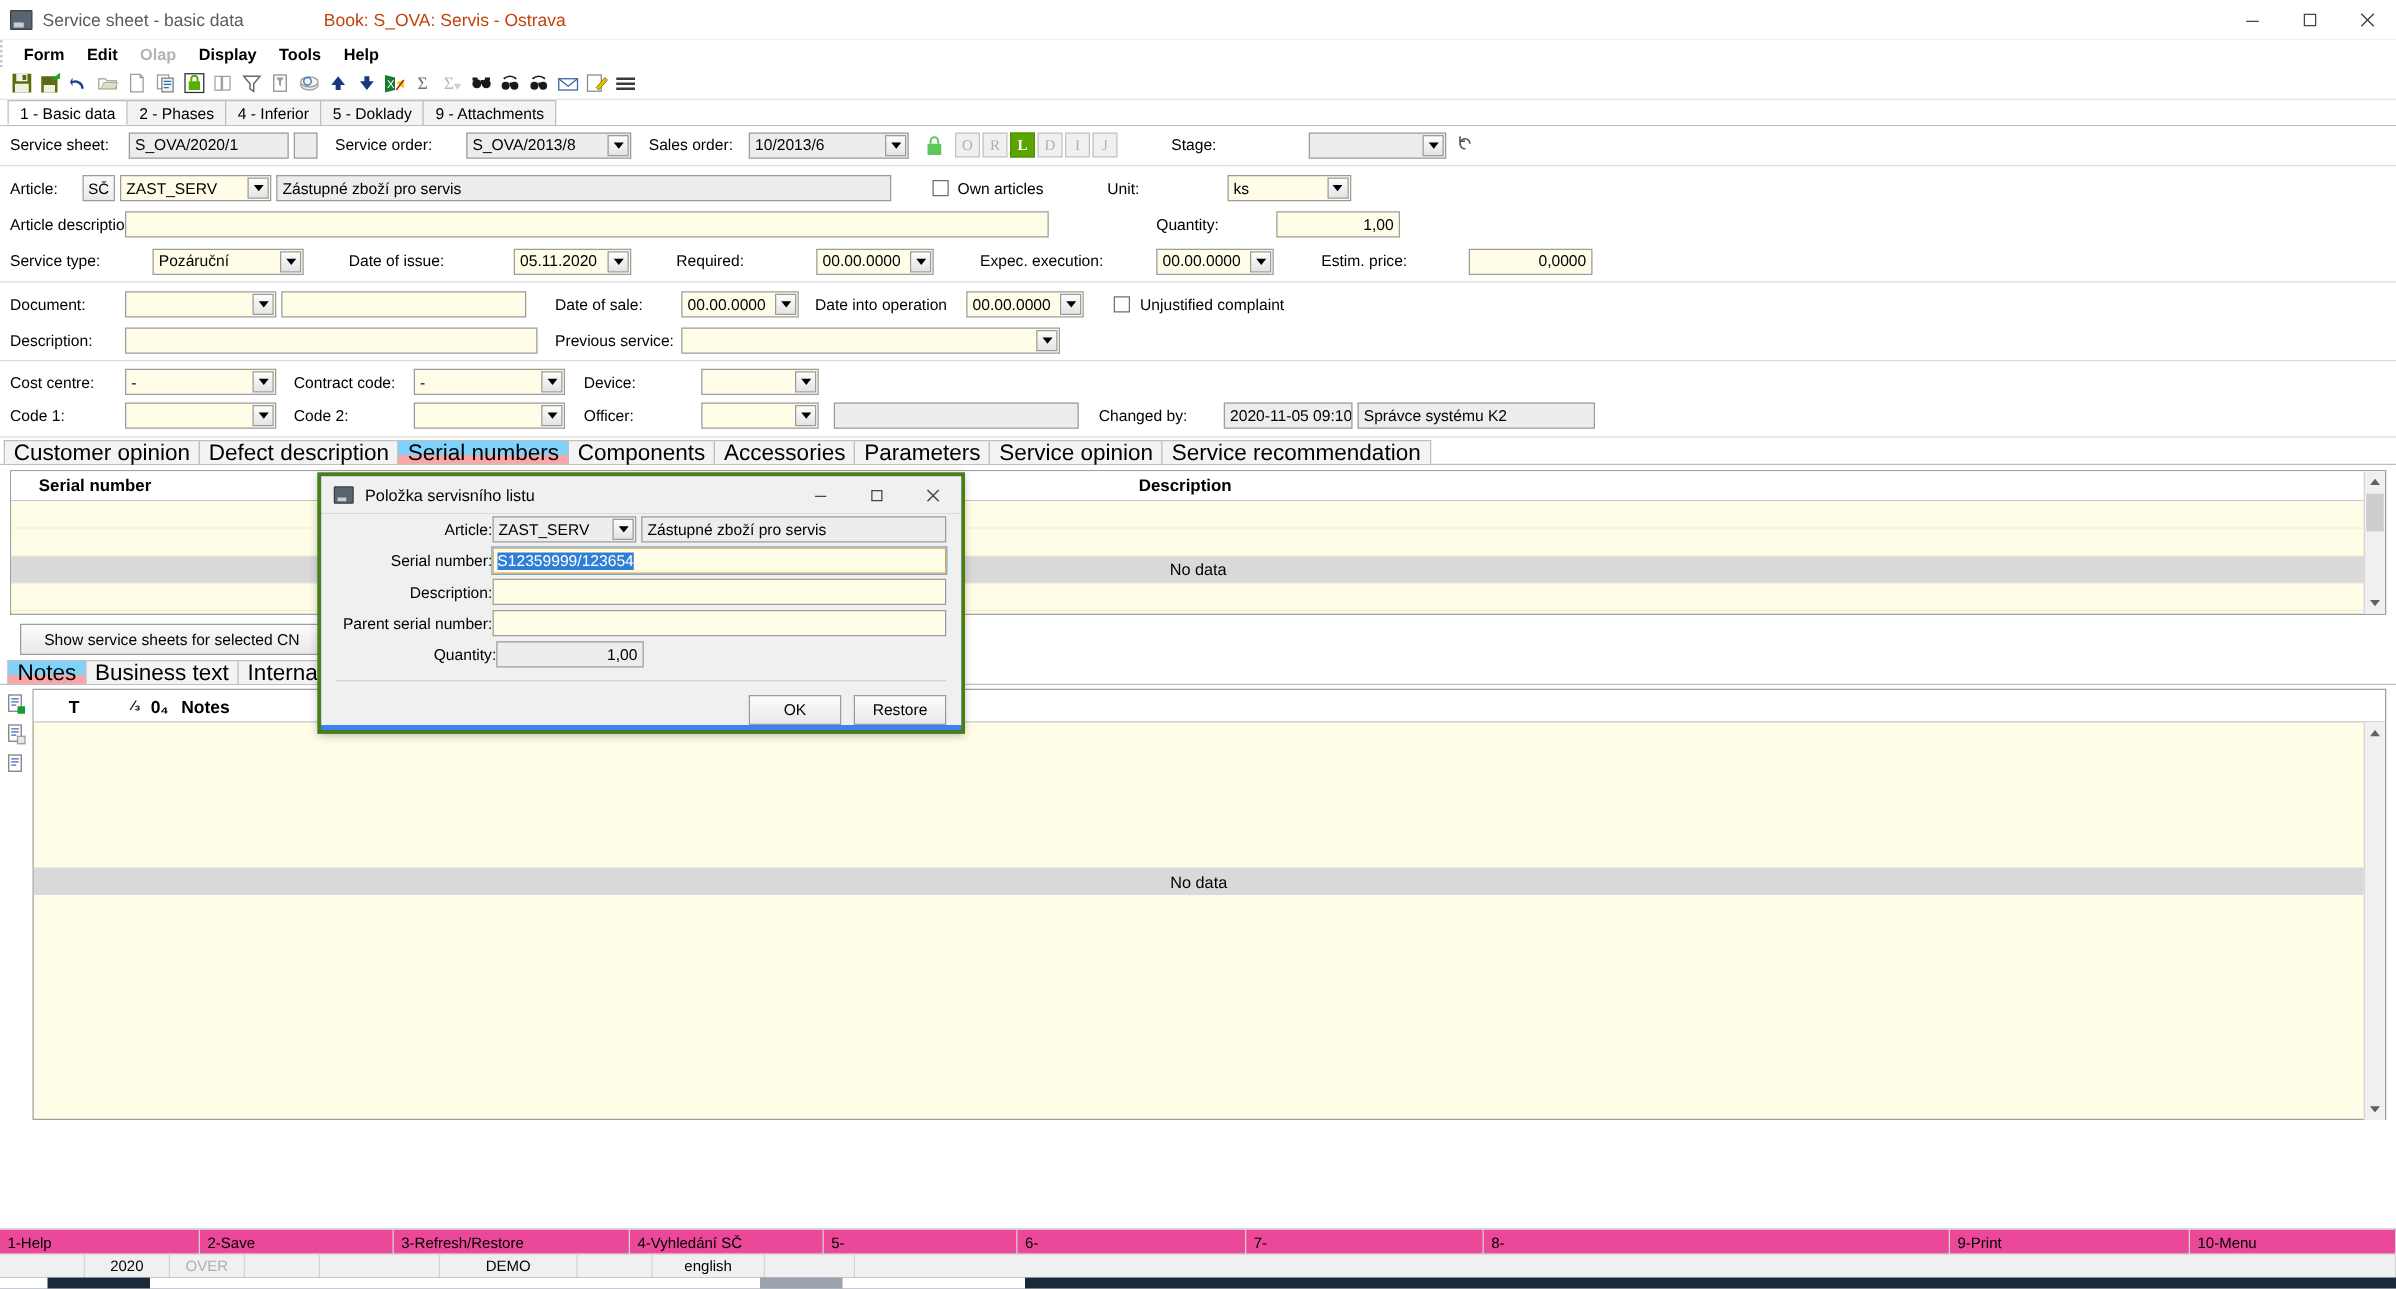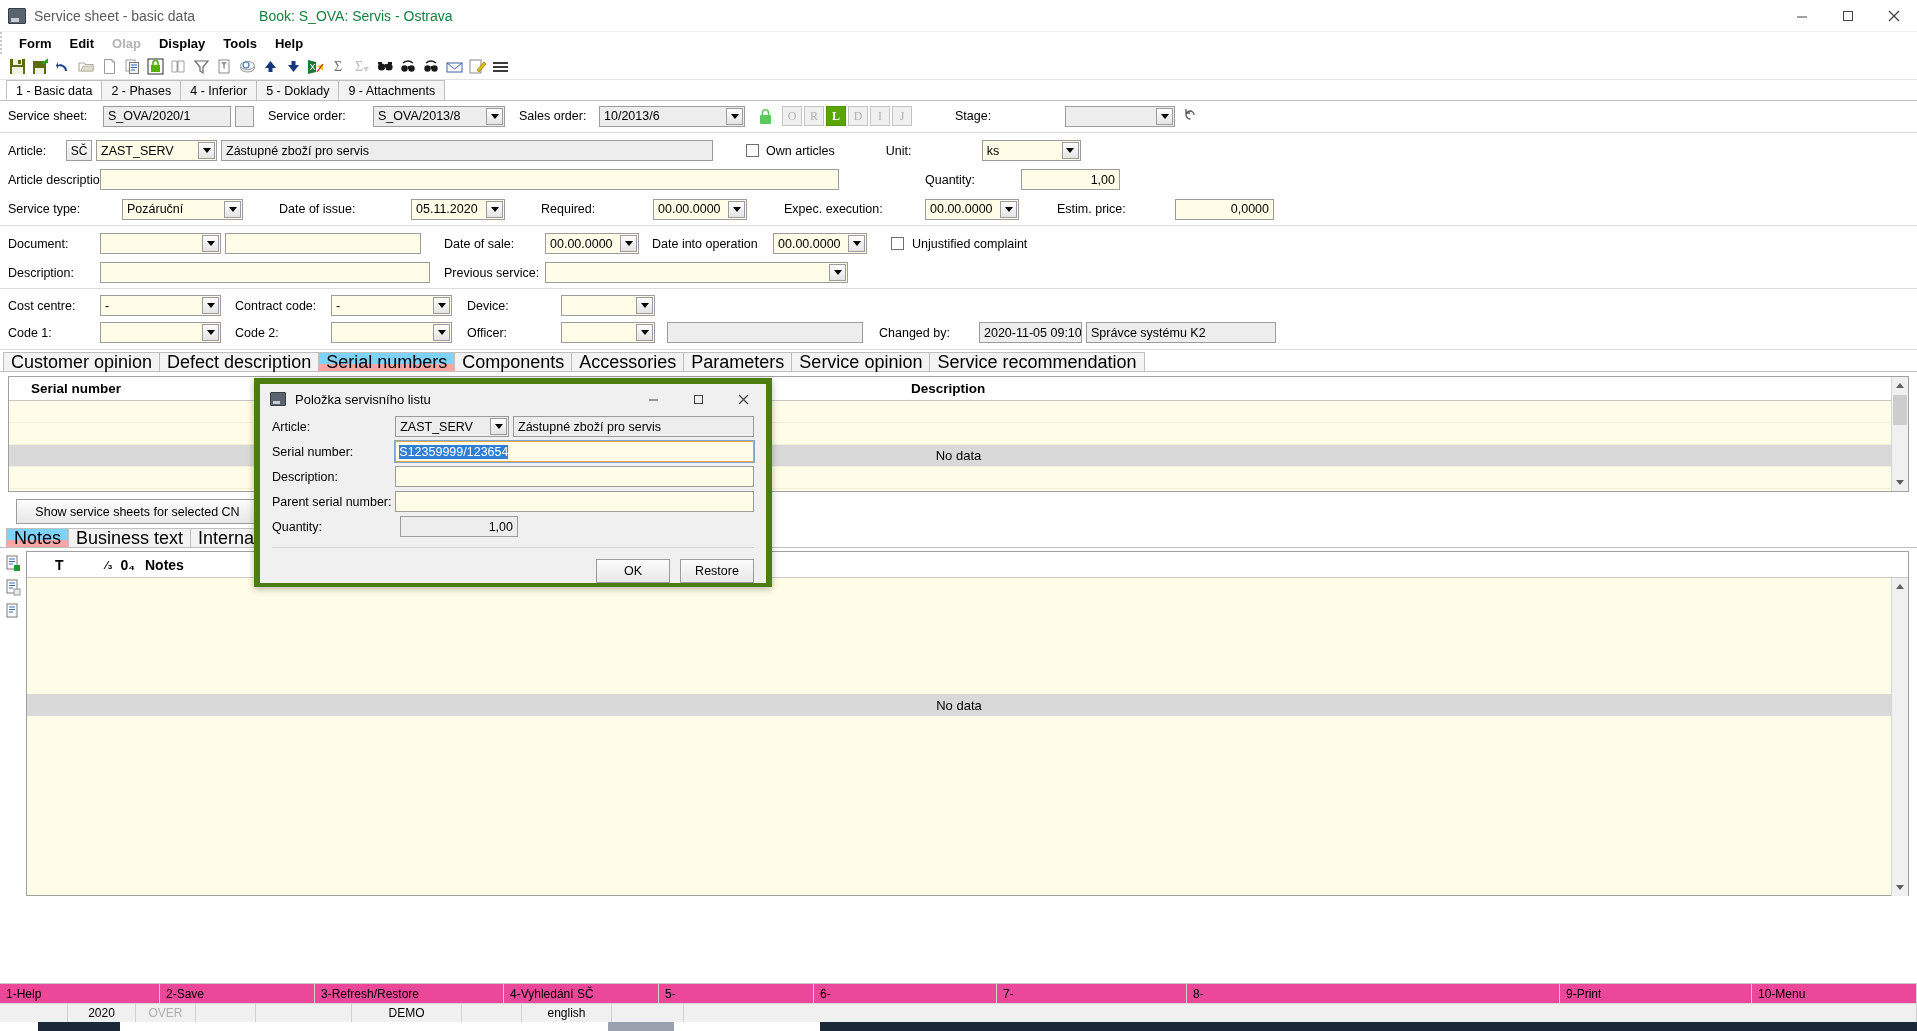--- a/index.html
+++ b/index.html
@@ -21,21 +21,21 @@
   }
   .tb-icon {
     width:18px; height:16px; margin-left:8px; margin-right:8px;
     background:#5a6470; border:1px solid #3a4048; position:relative; border-radius:1px;
     flex:0 0 auto;
   }
   .tb-icon::after{
     content:""; position:absolute; left:2px; bottom:1px; width:8px; height:4px; background:#c9ced4;
   }
   .tb-title { color:#5a5a5a; font-size:14px; }
-  .tb-book { color:#15803d; font-size:14px; margin-left:64px; }
+  .tb-book { color:#c2410c; font-size:14px; margin-left:64px; }
   .tb-spacer{ flex:1; }
   .winbtn {
     width:46px; height:32px; display:flex; align-items:center; justify-content:center;
     color:#4a4a4a; font-size:15px; line-height:1;
   }
   .winbtn svg { display:block; }
 
   
   .menubar{
     height:22px; display:flex; align-items:center; padding-left:8px; gap:0px;
@@ -165,22 +165,22 @@
     border-top:1px solid #d8d8d8; display:flex; align-items:center; font-size:12px;
   }
   .sbcell{ border-right:1px solid #d2d2d2; height:19px; display:flex; align-items:center;
     justify-content:center; }
   .sbcell.dim{ color:#b0b0b0; }
   .taskbar{ position:absolute; left:0; bottom:0; right:0; height:9px; background:#1b2838; }
   .taskbar .seg{ position:absolute; height:9px; background:#ffffff; }
 
   
   .modal{
-    position:absolute; border:6px solid #4d7c0f; background:#14532d;
-    box-shadow:0 2px 7px rgba(0,0,0,.28); z-index:50;
+    position:absolute; border:3px solid #4d7c0f; background:#3b82f6;
+    box-shadow:0 2px 7px rgba(0,0,0,.28); z-index:50;text-align:right;
   }
   .modal-title{ height:30px; display:flex; align-items:center; background:#f0f0f0; }
   .m-icon{ width:16px;height:14px;margin-left:10px;margin-right:9px;background:#5a6470;
     border:1px solid #3a4048; position:relative; border-radius:1px;}
   .m-icon::after{content:"";position:absolute;left:2px;bottom:1px;width:7px;height:3px;background:#c9ced4;}
   .m-title-text{ font-size:13px; color:#000; }
   .m-btns{ margin-left:auto; display:flex; }
   .m-btn{ width:45px;height:30px;display:flex;align-items:center;justify-content:center;color:#333; }
   .m-body{ background:#f0f0f0; padding:0 12px; }
   .mrow{ display:flex; align-items:center; height:25px; }
@@ -396,21 +396,21 @@
       <div class="fld gray" style="width:128px;">S_OVA/2020/1</div>
       <div class="fld gray" style="width:19px;margin-left:4px;"></div>
       <span class="lbl" style="width:105px;margin-left:14px;">Service order:</span>
       <div class="combo gray" style="width:132px;">
         <span>S_OVA/2013/8</span>
         <span class="arrow">
             <i></i>
           </span>
       </div>
       <span class="lbl" style="width:80px;margin-left:14px;">Sales order:</span>
-      <div class="combo gray" style="width:146px;">
+      <div class="combo gray" style="width:128px;">
         <span>10/2013/6</span>
         <span class="arrow">
             <i></i>
           </span>
       </div>
       <div class="lock" style="margin-left:13px;">
         <svg width="15" height="17" viewBox="0 0 15 17">
             <rect x="2" y="7" width="11" height="9" rx="1" fill="#5cc85c"></rect>
             <path d="M4.5 7 V4.8 a3 3 0 0 1 6 0 V7" fill="none" stroke="#5cc85c" stroke-width="1.6"></path>
           </svg>

